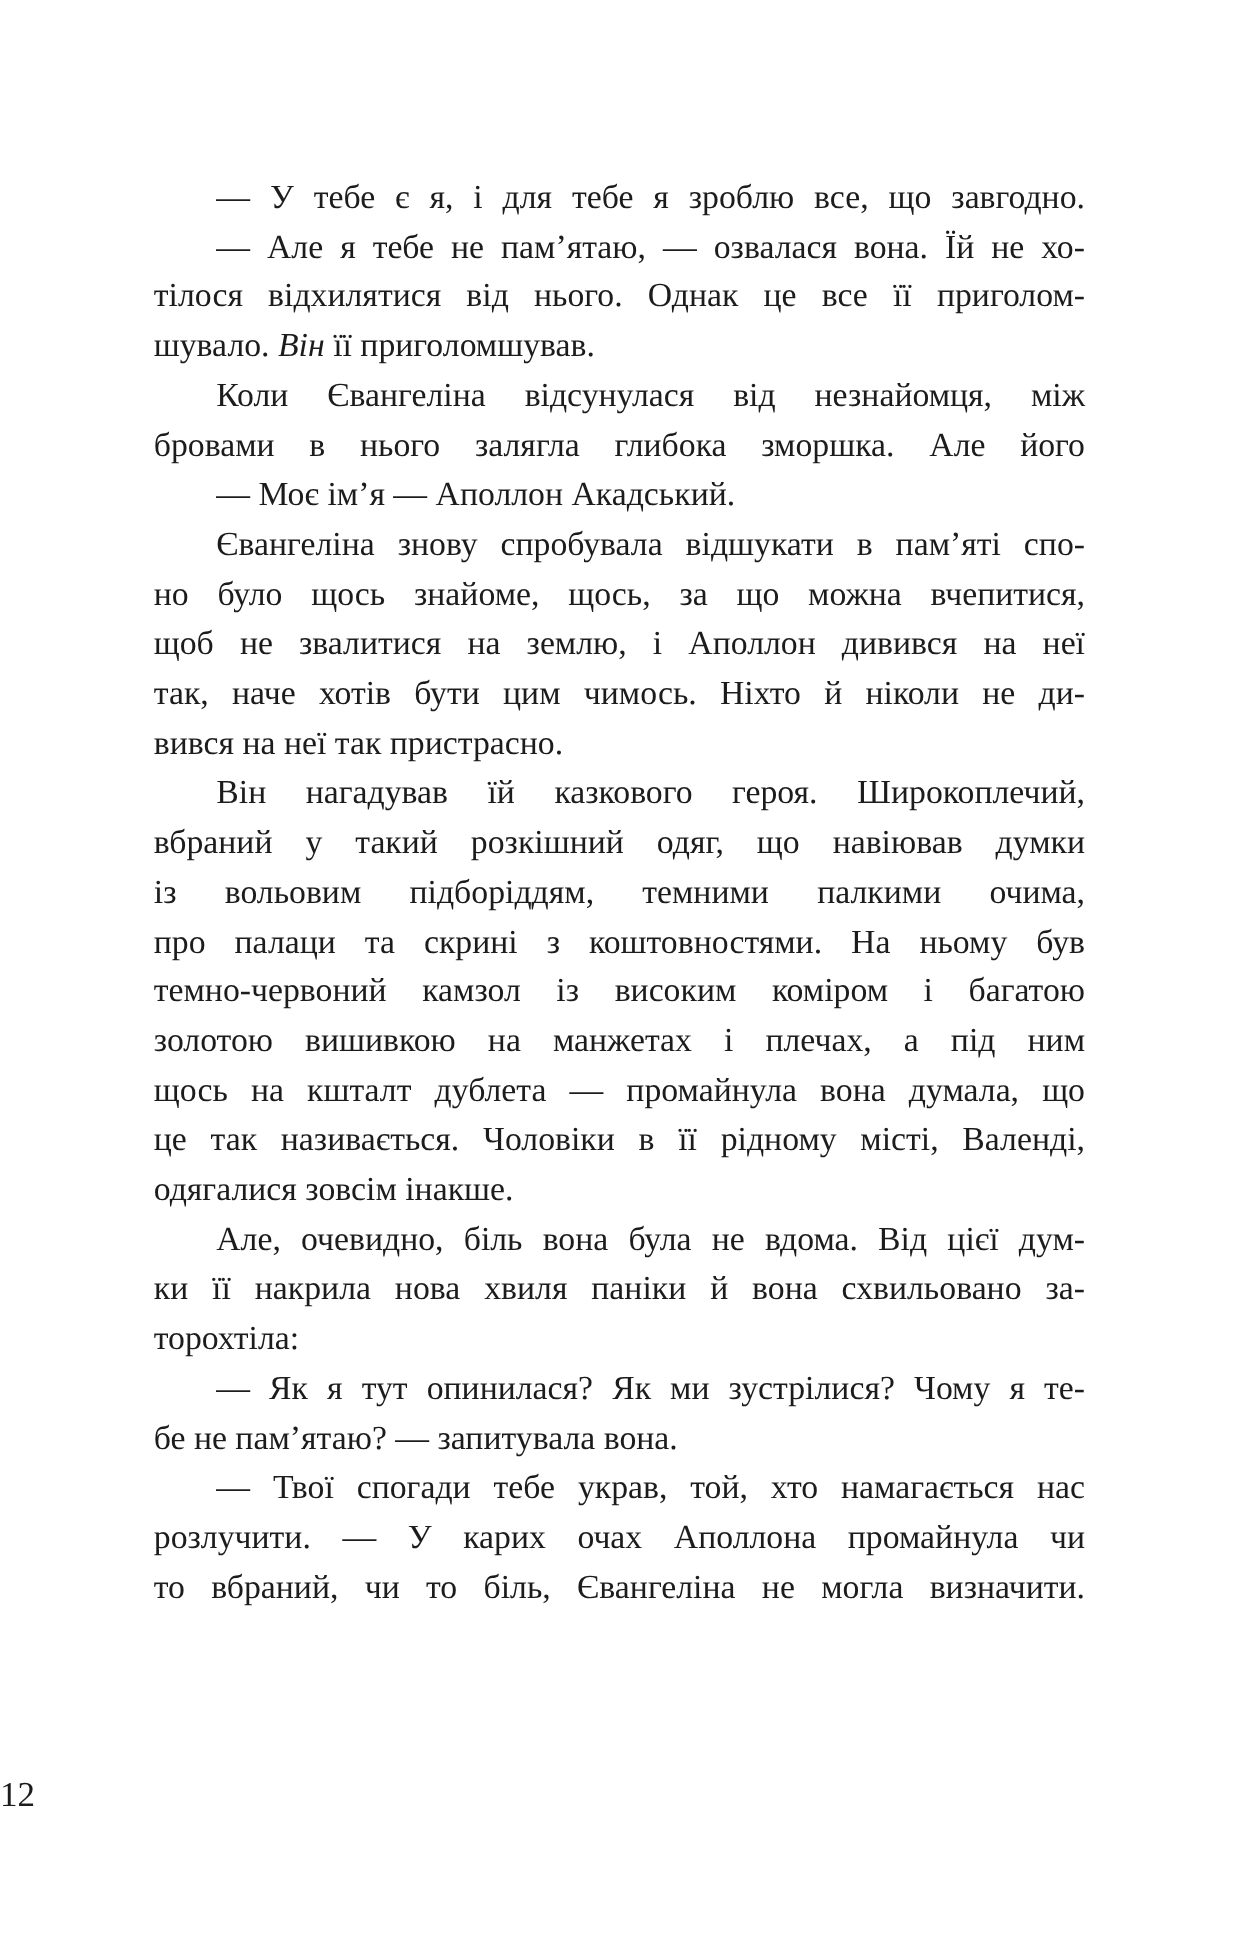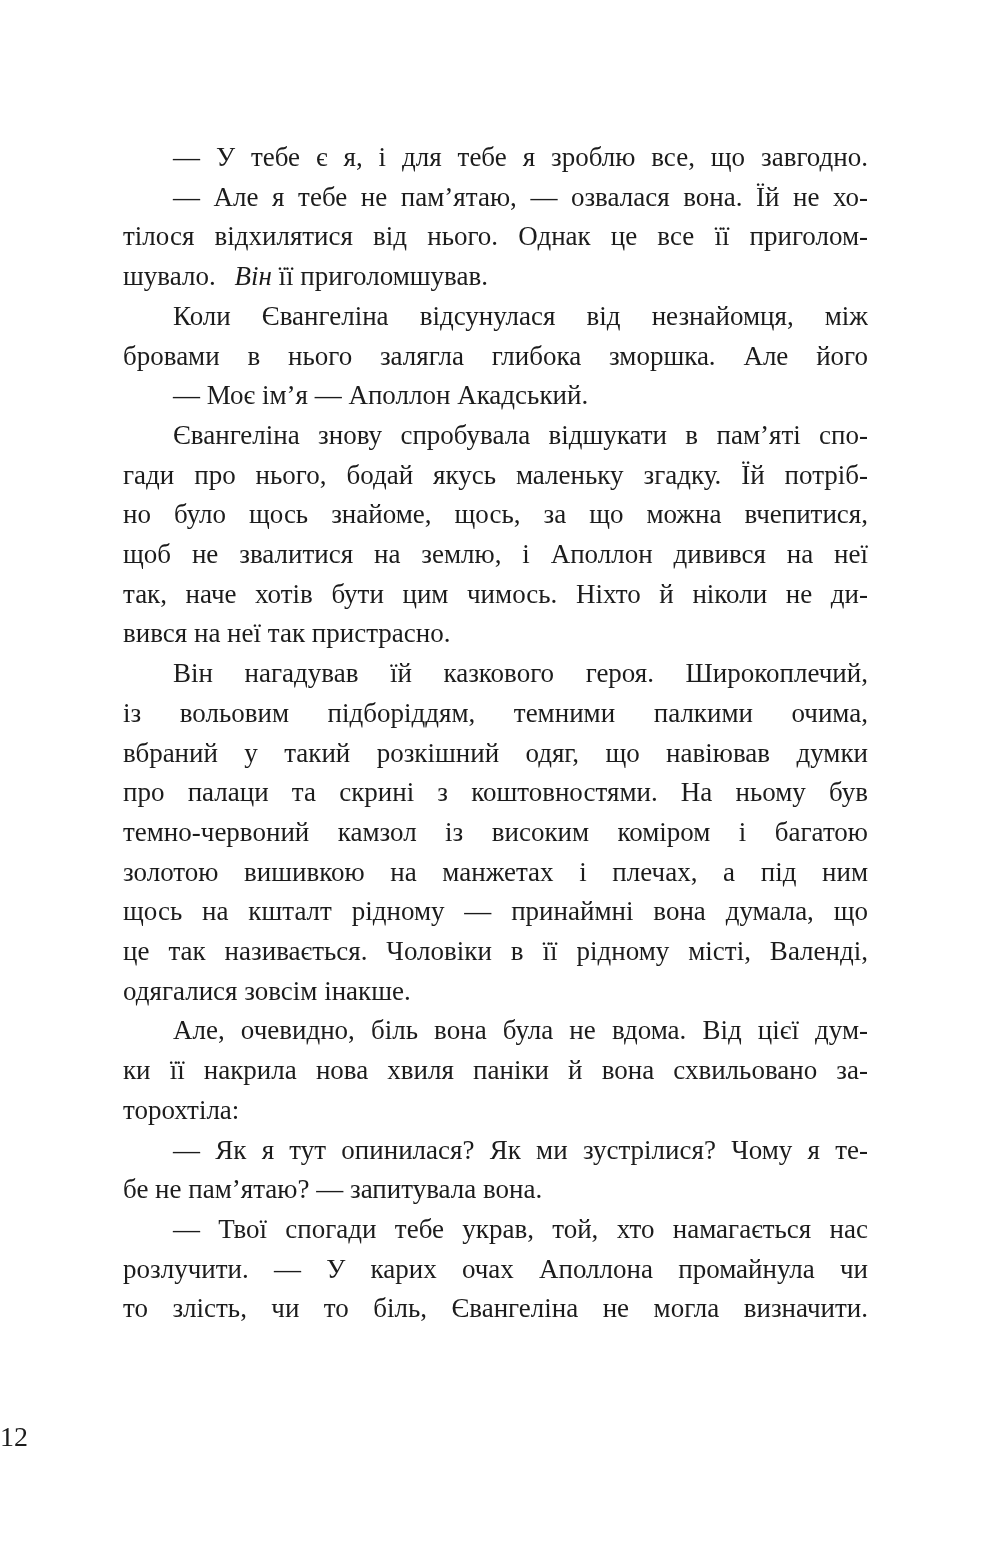--- a/index.html
+++ b/index.html
@@ -28,21 +28,21 @@
   .line {
     text-align: justify;
     text-align-last: justify;
   }
   .line.end {
     text-align-last: left;
   }
   .line.indent {
     text-indent: 50px;
   }
-  .italic { font-style: italic; margin-left: 12px; }
+  .italic { font-style: italic; }
   .page-number {
     position: absolute;
     top: 1420px;
     left: 0;
     width: 1000px;
     text-align: left;
     font-size: 28px;
     line-height: 34px;
     color: #1c1c1c;
   }
@@ -68,53 +68,52 @@
       <div class="line indent">Коли Євангеліна відсунулася від незнайомця, між</div>
       <div class="line">бровами в нього залягла глибока зморшка. Але його</div>
     </div>
 
     <div class="para">
       <div class="line indent end">— Моє ім’я — Аполлон Акадський.</div>
     </div>
 
     <div class="para">
       <div class="line indent">Євангеліна знову спробувала відшукати в пам’яті спо-</div>
-      <div class="line">гади про нього, бодай якусь маленьку згадку. Їй потріб-</div>
       <div class="line">но було щось знайоме, щось, за що можна вчепитися,</div>
       <div class="line">щоб не звалитися на землю, і Аполлон дивився на неї</div>
       <div class="line">так, наче хотів бути цим чимось. Ніхто й ніколи не ди-</div>
       <div class="line end">вився на неї так пристрасно.</div>
     </div>
 
     <div class="para">
       <div class="line indent">Він нагадував їй казкового героя. Широкоплечий,</div>
+      <div class="line">вбраний у такий розкішний одяг, що навіював думки</div>
       <div class="line">із вольовим підборіддям, темними палкими очима,</div>
-      <div class="line">вбраний у такий розкішний одяг, що навіював думки</div>
       <div class="line">про палаци та скрині з коштовностями. На ньому був</div>
       <div class="line">темно-червоний камзол із високим коміром і багатою</div>
       <div class="line">золотою вишивкою на манжетах і плечах, а під ним</div>
-      <div class="line">щось на кшталт рідному — принаймні вона думала, що</div>
+      <div class="line">щось на кшталт дублета — промайнула вона думала, що</div>
       <div class="line">це так називається. Чоловіки в її рідному місті, Валенді,</div>
       <div class="line end">одягалися зовсім інакше.</div>
     </div>
 
     <div class="para">
       <div class="line indent">Але, очевидно, біль вона була не вдома. Від цієї дум-</div>
       <div class="line">ки її накрила нова хвиля паніки й вона схвильовано за-</div>
       <div class="line end">торохтіла:</div>
     </div>
 
     <div class="para">
       <div class="line indent">— Як я тут опинилася? Як ми зустрілися? Чому я те-</div>
       <div class="line end">бе не пам’ятаю? — запитувала вона.</div>
     </div>
 
     <div class="para">
       <div class="line indent">— Твої спогади тебе украв, той, хто намагається нас</div>
       <div class="line">розлучити. — У карих очах Аполлона промайнула чи</div>
-      <div class="line">то злість, чи то біль, Євангеліна не могла визначити.</div>
+      <div class="line">то вбраний, чи то біль, Євангеліна не могла визначити.</div>
     </div>
 
   </div>
 
   <div class="page-number">12</div>
 
 </div>
 
 </body></html>

